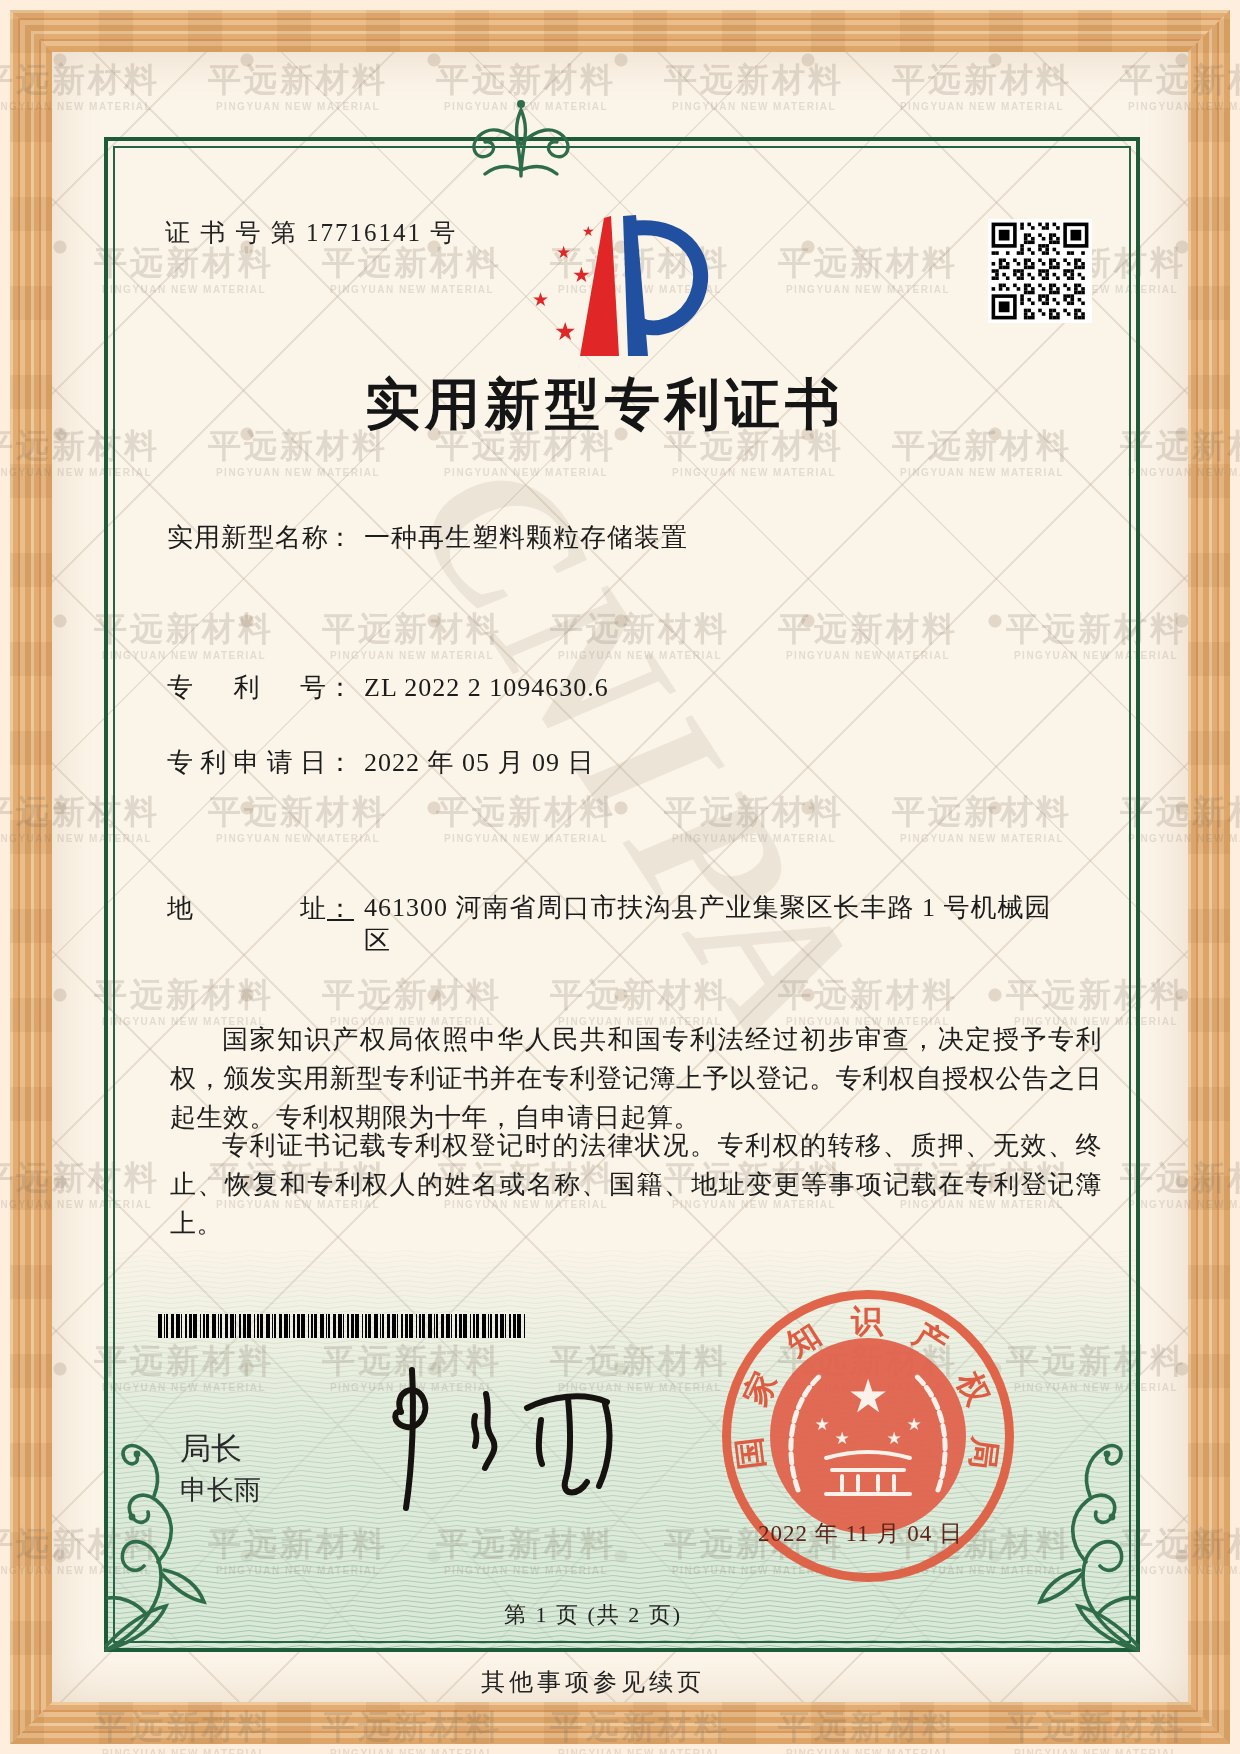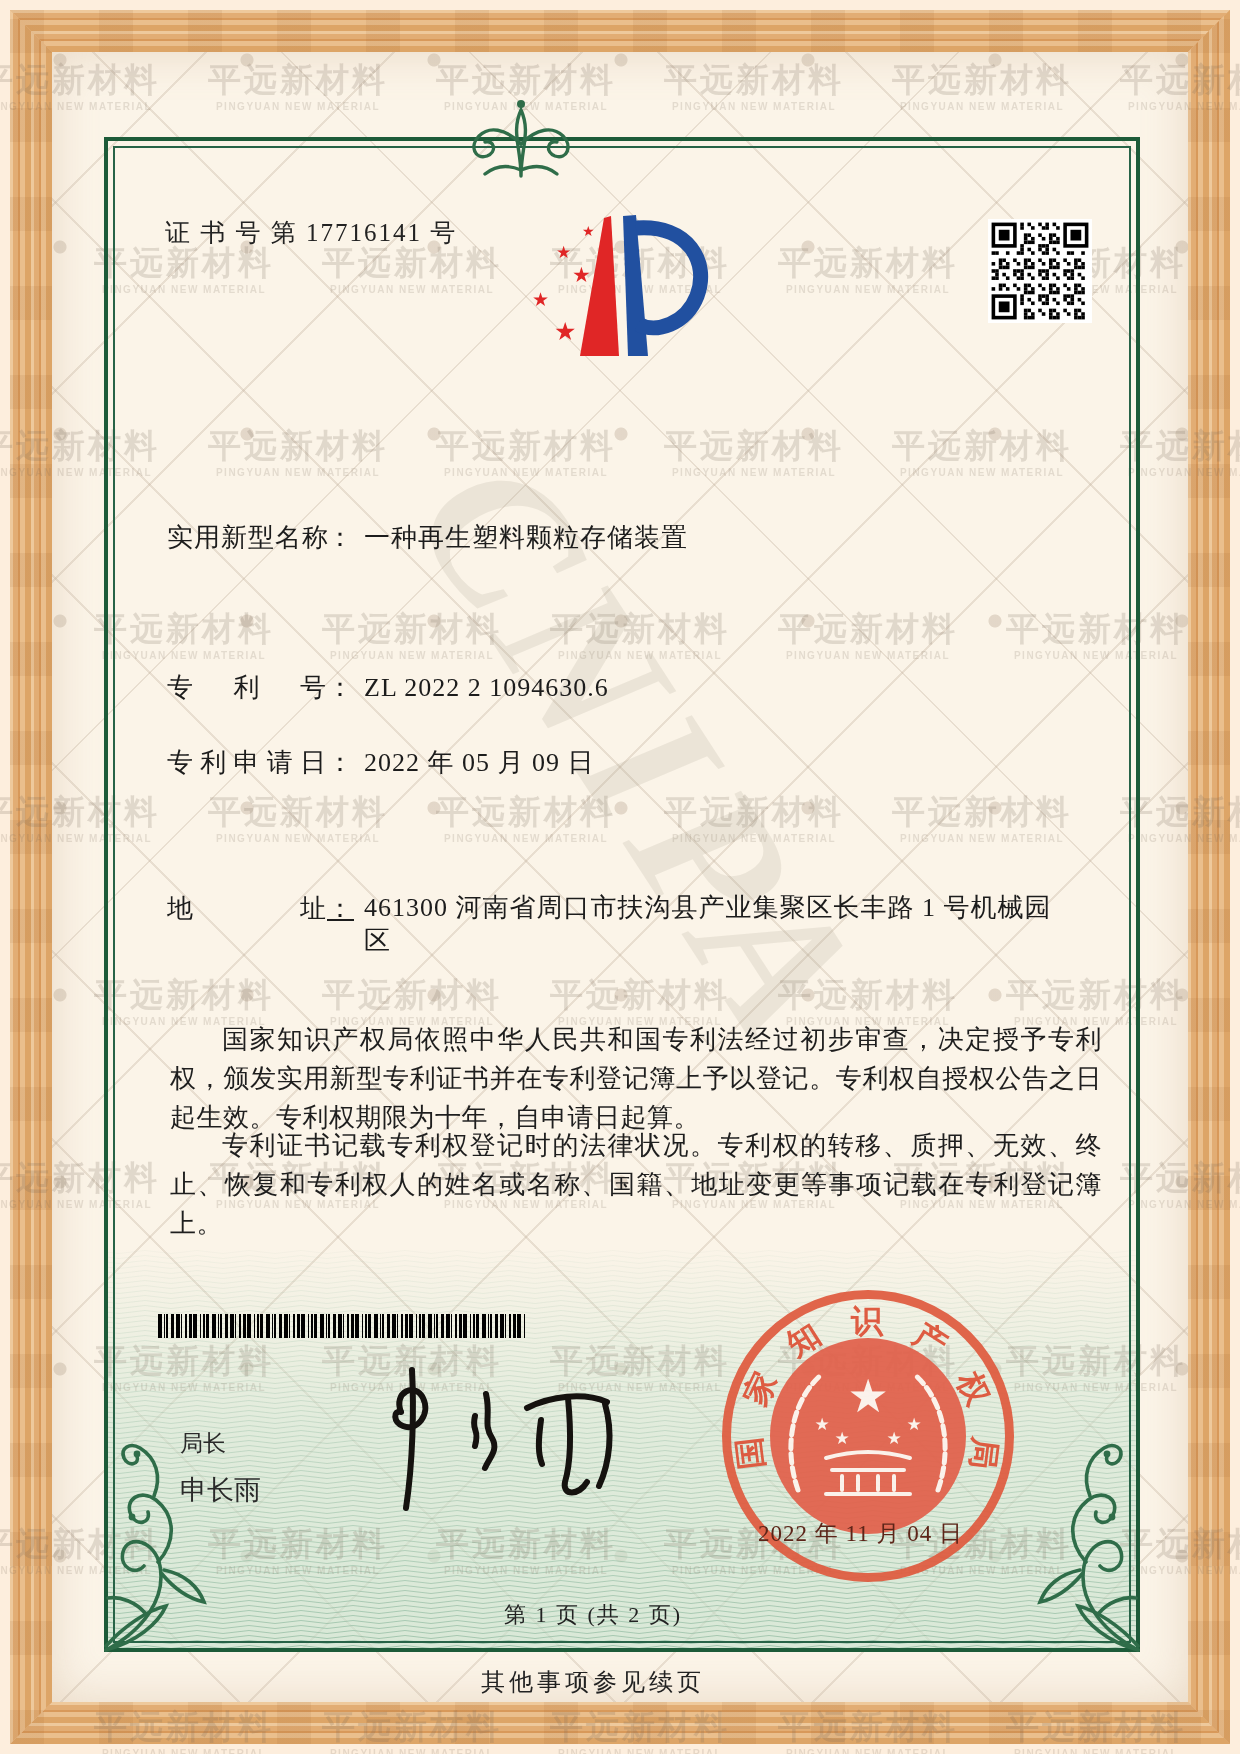--- a/index.html
+++ b/index.html
@@ -80,21 +80,21 @@
   .fvalue{margin-left:10px;}
   .addr-value{display:inline-block;width:690px;white-space:normal;vertical-align:top;line-height:33px;margin-left:10px;}
   .grant-no{position:absolute;left:608px;top:0;}
 
   .para{position:absolute;left:170px;width:932px;font-size:26px;line-height:39px;
     text-align:justify;text-indent:52px;color:#1e1e1e;letter-spacing:0.5px;}
 
   .barcode{position:absolute;left:158px;top:1314px;width:376px;height:24px;display:flex;align-items:stretch;}
   .barcode div{background:#000;}
 
-  .officer-title{position:absolute;left:180px;top:1428px;font-size:23px;
+  .officer-title{position:absolute;left:180px;top:1428px;font-size:31px;
     font-family:"Liberation Sans","DejaVu Sans",sans-serif;color:#2a2a2a;}
   .officer-name{position:absolute;left:180px;top:1472px;font-size:27px;
     font-family:"Liberation Sans","DejaVu Sans",sans-serif;color:#2a2a2a;}
   .signature{position:absolute;left:355px;top:1358px;}
 
   
   .seal{position:absolute;left:722px;top:1290px;width:292px;height:292px;z-index:8;
     mix-blend-mode:multiply;opacity:0.93;}
   .seal-ring{position:absolute;inset:0;border-radius:50%;border:9px solid #df5a3e;box-sizing:border-box;}
   .seal-disc{position:absolute;left:48px;top:48px;width:196px;height:196px;border-radius:50%;background:#e1604a;}
@@ -689,20 +689,21 @@
       <rect x="2" y="2" width="5" height="5" fill="#fff"></rect>
       <rect x="3" y="3" width="3" height="3" fill="#000"></rect>
       <rect x="21" y="1" width="7" height="7" fill="#000"></rect>
       <rect x="22" y="2" width="5" height="5" fill="#fff"></rect>
       <rect x="23" y="3" width="3" height="3" fill="#000"></rect>
       <rect x="1" y="21" width="7" height="7" fill="#000"></rect>
       <rect x="2" y="22" width="5" height="5" fill="#fff"></rect>
       <rect x="3" y="23" width="3" height="3" fill="#000"></rect>
     </svg>
 
+  <div class="title">实用新型专利证书</div>
 
   <div class="row" style="top:520px;">
     <span class="flabel">实用新型名称</span>：<span class="fvalue">一种再生塑料颗粒存储装置</span>
   </div>
   <div class="row" style="top:670px;">
     <span class="flabel">专利号</span>：<span class="fvalue">ZL 2022 2 1094630.6</span>
   </div>
   <div class="row" style="top:745px;">
     <span class="flabel">专利申请日</span>：<span class="fvalue">2022 年 05 月 09 日</span>
   </div>

